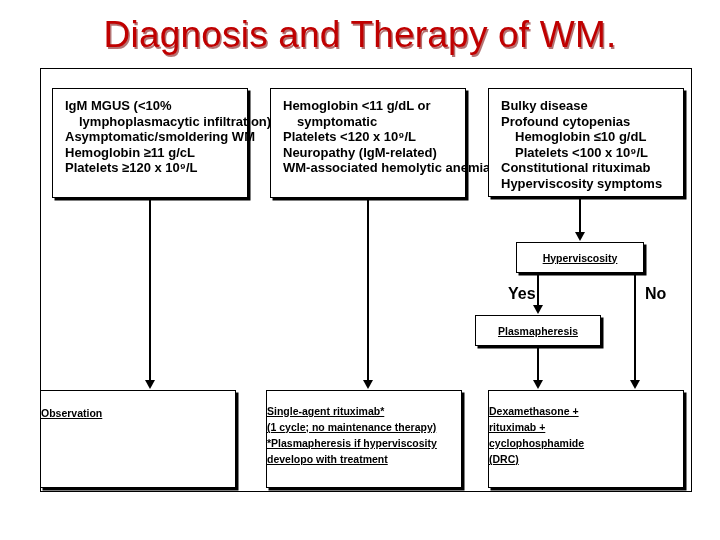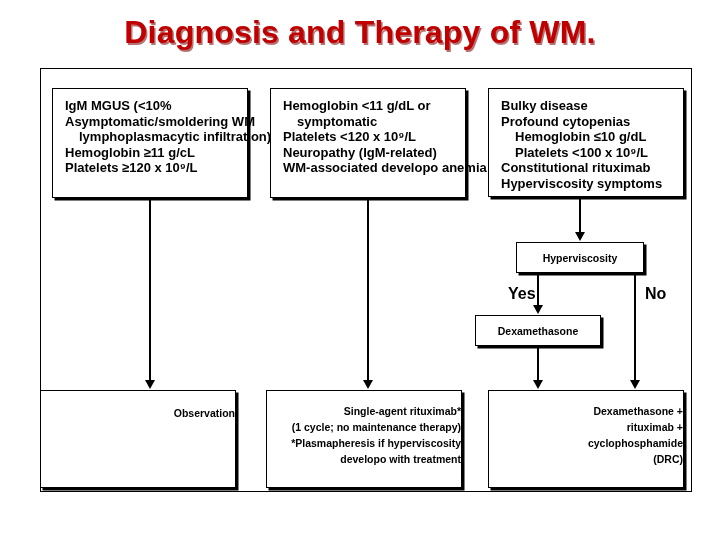--- a/index.html
+++ b/index.html
@@ -16,22 +16,22 @@
     overflow: hidden;
   }
 
   
   #slide-title {
     position: absolute;
     left: 0;
     top: 14px;
     width: 720px;
     text-align: center;
-    font-size: 32px;
-    font-weight: bold;
+    font-size: 37px;
+    font-weight: normal;
     color: #c00000;
     text-shadow: 1.5px 1.5px 0 rgba(120,0,0,0.55);
     letter-spacing: 0.2px;
     white-space: nowrap;
   }
 
   
   #chart-frame {
     position: absolute;
     left: 40px;
@@ -71,21 +71,21 @@
   .crit .ln { text-align: left; }
   .crit .ln.ind { padding-left: 14px; }
 
   
   .ctr {
     font-size: 10.5px;
     line-height: 16px;
     font-weight: bold;
     text-align: center;
   }
-  .ctr .ln { text-align: right; }
+  .ctr .ln { text-align: left; text-decoration: underline; }
 
   
   #box-indolent   { left: 52px;  top: 88px;  width: 196px; height: 110px; }
   #box-symptomatic{ left: 270px; top: 88px;  width: 196px; height: 110px; }
   #box-aggressive { left: 488px; top: 88px;  width: 196px; height: 109px; }
 
   #box-hyperviscosity { left: 516px; top: 242px; width: 128px; height: 31px;
                         display: flex; align-items: center; justify-content: center; }
   #box-plasmapheresis { left: 475px; top: 315px; width: 126px; height: 31px;
                         display: flex; align-items: center; justify-content: center; }
@@ -147,34 +147,34 @@
 
 <div id="page">
 
   <div id="slide-title">Diagnosis and Therapy of WM.</div>
 
   <div id="chart-frame"></div>
 
   <div class="node crit" id="box-indolent">
     <div class="lines">
       <span class="ln">IgM MGUS (&lt;10%</span>
+      <span class="ln ind">lymphoplasmacytic infiltration)</span>
       <span class="ln">Asymptomatic/smoldering WM</span>
-      <span class="ln ind">lymphoplasmacytic infiltration)</span>
       <span class="ln">Hemoglobin ≥11 g/cL</span>
       <span class="ln">Platelets ≥120 x 10⁹/L</span>
     </div>
   </div>
 
   <div class="node crit" id="box-symptomatic">
     <div class="lines">
       <span class="ln">Hemoglobin &lt;11 g/dL or</span>
       <span class="ln ind">symptomatic</span>
       <span class="ln">Platelets &lt;120 x 10⁹/L</span>
       <span class="ln">Neuropathy (IgM-related)</span>
-      <span class="ln">WM-associated developo anemia</span>
+      <span class="ln">WM-associated hemolytic anemia</span>
     </div>
   </div>
 
   <div class="node crit" id="box-aggressive">
     <div class="lines">
       <span class="ln">Bulky disease</span>
       <span class="ln">Profound cytopenias</span>
       <span class="ln ind">Hemoglobin ≤10 g/dL</span>
       <span class="ln ind">Platelets &lt;100 x 10⁹/L</span>
       <span class="ln">Constitutional rituximab</span>
@@ -198,21 +198,21 @@
   <span class="branch-label" id="label-yes">Yes</span>
   <span class="branch-label" id="label-no">No</span>
 
   <div class="conn-line vline" id="conn-yes-vline"></div>
   <div class="arrowhead" id="conn-yes-head"></div>
 
   <div class="conn-line vline" id="conn-no-vline"></div>
   <div class="arrowhead" id="conn-no-head"></div>
 
   <div class="node ctr" id="box-plasmapheresis">
-    <span class="ln">Dexamethasone</span>
+    <span class="ln">Plasmapheresis</span>
   </div>
 
   <div class="conn-line vline" id="conn-plasma-line"></div>
   <div class="arrowhead" id="conn-plasma-head"></div>
 
   <div class="node ctr" id="box-observation">
     <div class="lines">
       <span class="ln">Observation</span>
     </div>
   </div>

